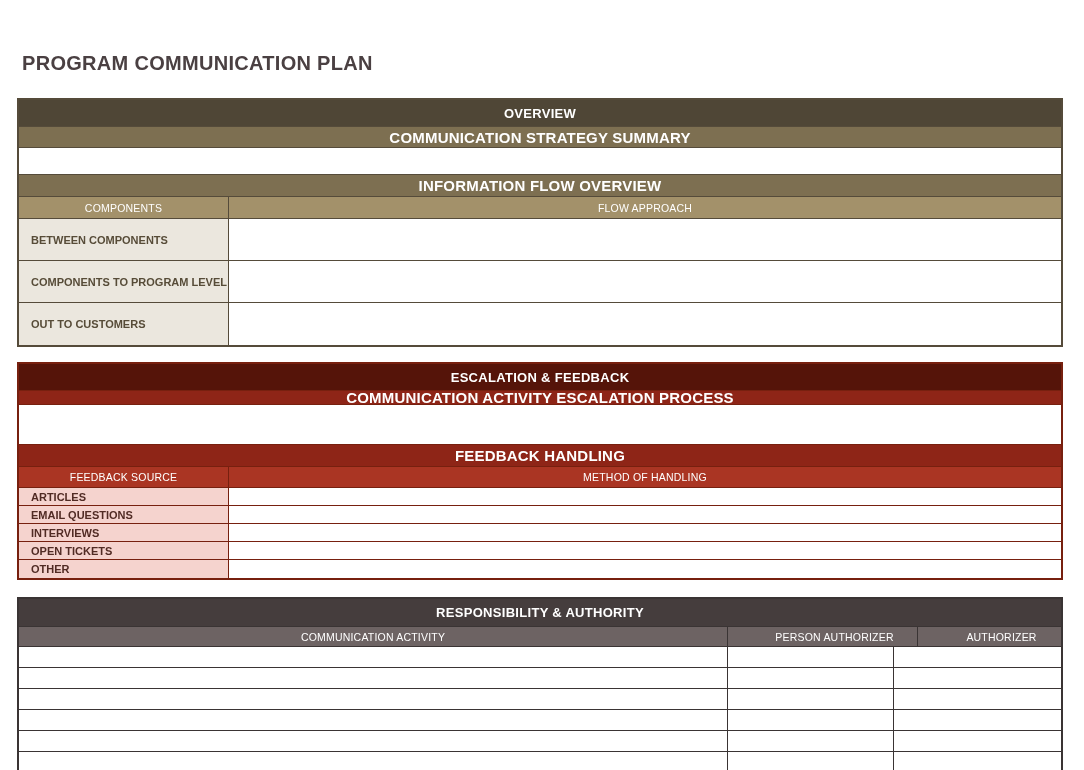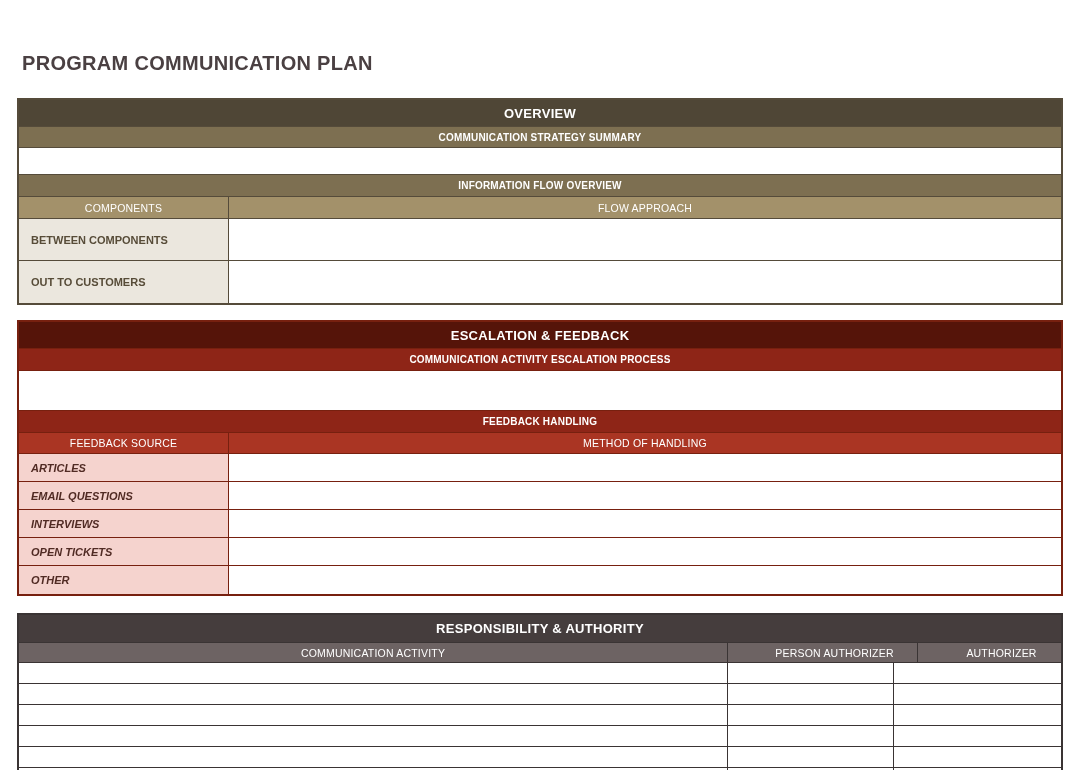--- a/index.html
+++ b/index.html
@@ -35,21 +35,21 @@
     margin-top: 36px;
   }
   .tbl { width: 1046px; margin-left: 17px; }
   .row { display: flex; width: 100%; }
   .sec-head {
     display: flex; align-items: center; justify-content: center;
     color: var(--headerText); font-weight: bold; font-size: 13px; letter-spacing: 0.3px;
   }
   .band {
     display: flex; align-items: center; justify-content: center;
-    color: var(--headerText); font-weight: bold; font-size: 10px; letter-spacing: 0.2px;
+    color: var(--headerText); font-weight: bold; font-size: 15px; letter-spacing: 0.2px;
   }
   .colhead-cell {
     display: flex; align-items: center; justify-content: center;
     color: var(--headerText); font-weight: normal; font-size: 10.5px; letter-spacing: 0.2px;
   }
   .label-cell {
     display: flex; align-items: center; padding-left: 12px;
     font-weight: bold; font-size: 11px;
   }
   .value-cell { background: #ffffff; }
@@ -66,27 +66,27 @@
   .ov .row > .c2 { flex: 1; }
   .ov .colhead-row { height: 22px; background: var(--overview-colhead); }
   .ov .data-row { height: 42px; }
   .ov .label-cell { background: var(--overview-cell); color: var(--overview-label); }
 
   
   .esc { margin-top: 15px; border: 2px solid var(--escalation-border); }
   .esc > div { border-bottom: 1px solid var(--escalation-border); }
   .esc > div:last-child { border-bottom: none; }
   .esc .sec-head { height: 27px; background: var(--escalation-header); }
-  .esc .band { height: 22px; background: var(--escalation-band); }
+  .esc .band { height: 14px; background: var(--escalation-band); }
   .esc .fill-row { height: 40px; background: #ffffff; }
   .esc .band2 { height: 22px; }
   .esc .row > .c1 { width: 210px; border-right: 1px solid var(--escalation-border); }
   .esc .row > .c2 { flex: 1; }
   .esc .colhead-row { height: 21px; background: var(--escalation-colhead); }
-  .esc .data-row { height: 28px; font-style: italic; }
+  .esc .data-row { height: 18px; }
   .esc .label-cell { background: var(--escalation-cell); color: var(--escalation-label); }
 
   
   .ra { margin-top: 17px; border: 2px solid var(--responsibility-border); }
   .ra > div { border-bottom: 1px solid var(--responsibility-border); }
   .ra .sec-head { height: 28px; background: var(--responsibility-header); }
   .ra .colhead-row { height: 20px; background: var(--responsibility-colhead); gap: 24px; }
   .ra .row > .c1 { width: 709px; border-right: 1px solid var(--responsibility-border); }
   .ra .row > .c2 { width: 166px; border-right: 1px solid var(--responsibility-border); }
   .ra .row > .c3 { flex: 1; text-align: center; }
@@ -106,20 +106,24 @@
     <div class="band band2">INFORMATION FLOW OVERVIEW</div>
     <div class="row colhead-row">
       <div class="c1 colhead-cell">COMPONENTS</div>
       <div class="c2 colhead-cell">FLOW APPROACH</div>
     </div>
     <div class="row data-row">
       <div class="c1 label-cell">BETWEEN COMPONENTS</div>
       <div class="c2 value-cell"></div>
     </div>
     <div class="row data-row">
+      <div class="c1 label-cell">COMPONENTS TO PROGRAM LEVEL</div>
+      <div class="c2 value-cell"></div>
+    </div>
+    <div class="row data-row">
       <div class="c1 label-cell">OUT TO CUSTOMERS</div>
       <div class="c2 value-cell"></div>
     </div>
   </section>
 
   <section class="tbl esc">
     <div class="sec-head">ESCALATION &amp; FEEDBACK</div>
     <div class="band">COMMUNICATION ACTIVITY ESCALATION PROCESS</div>
     <div class="fill-row"></div>
     <div class="band band2">FEEDBACK HANDLING</div>

